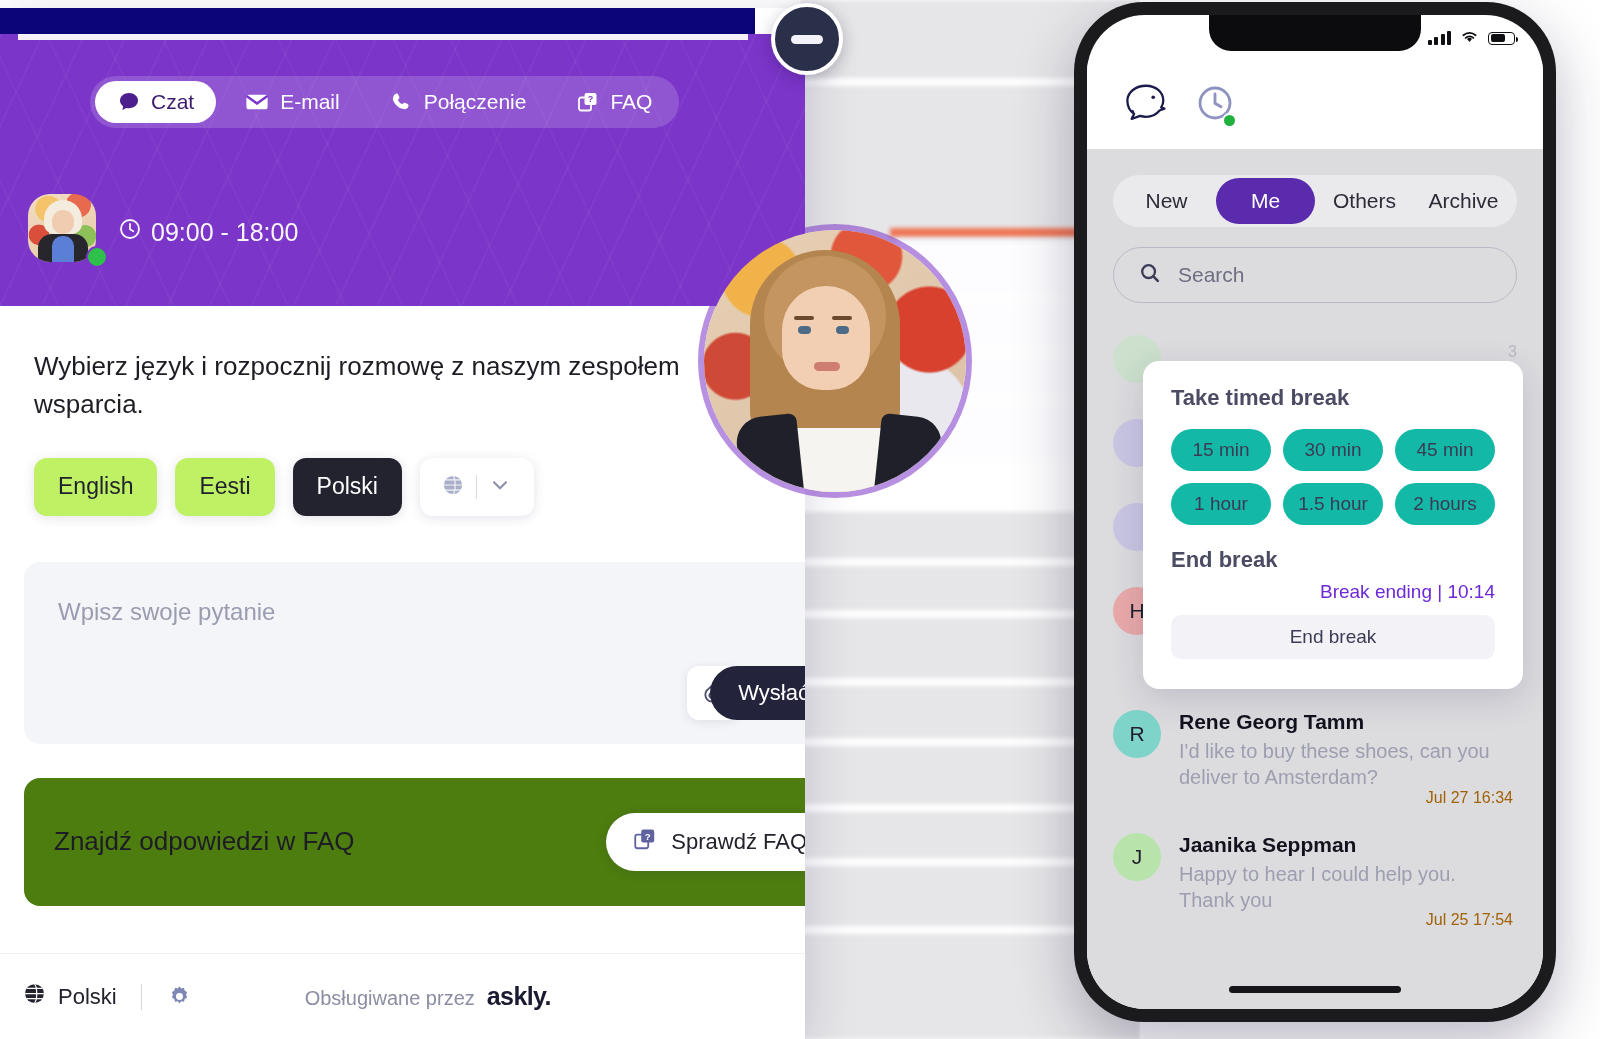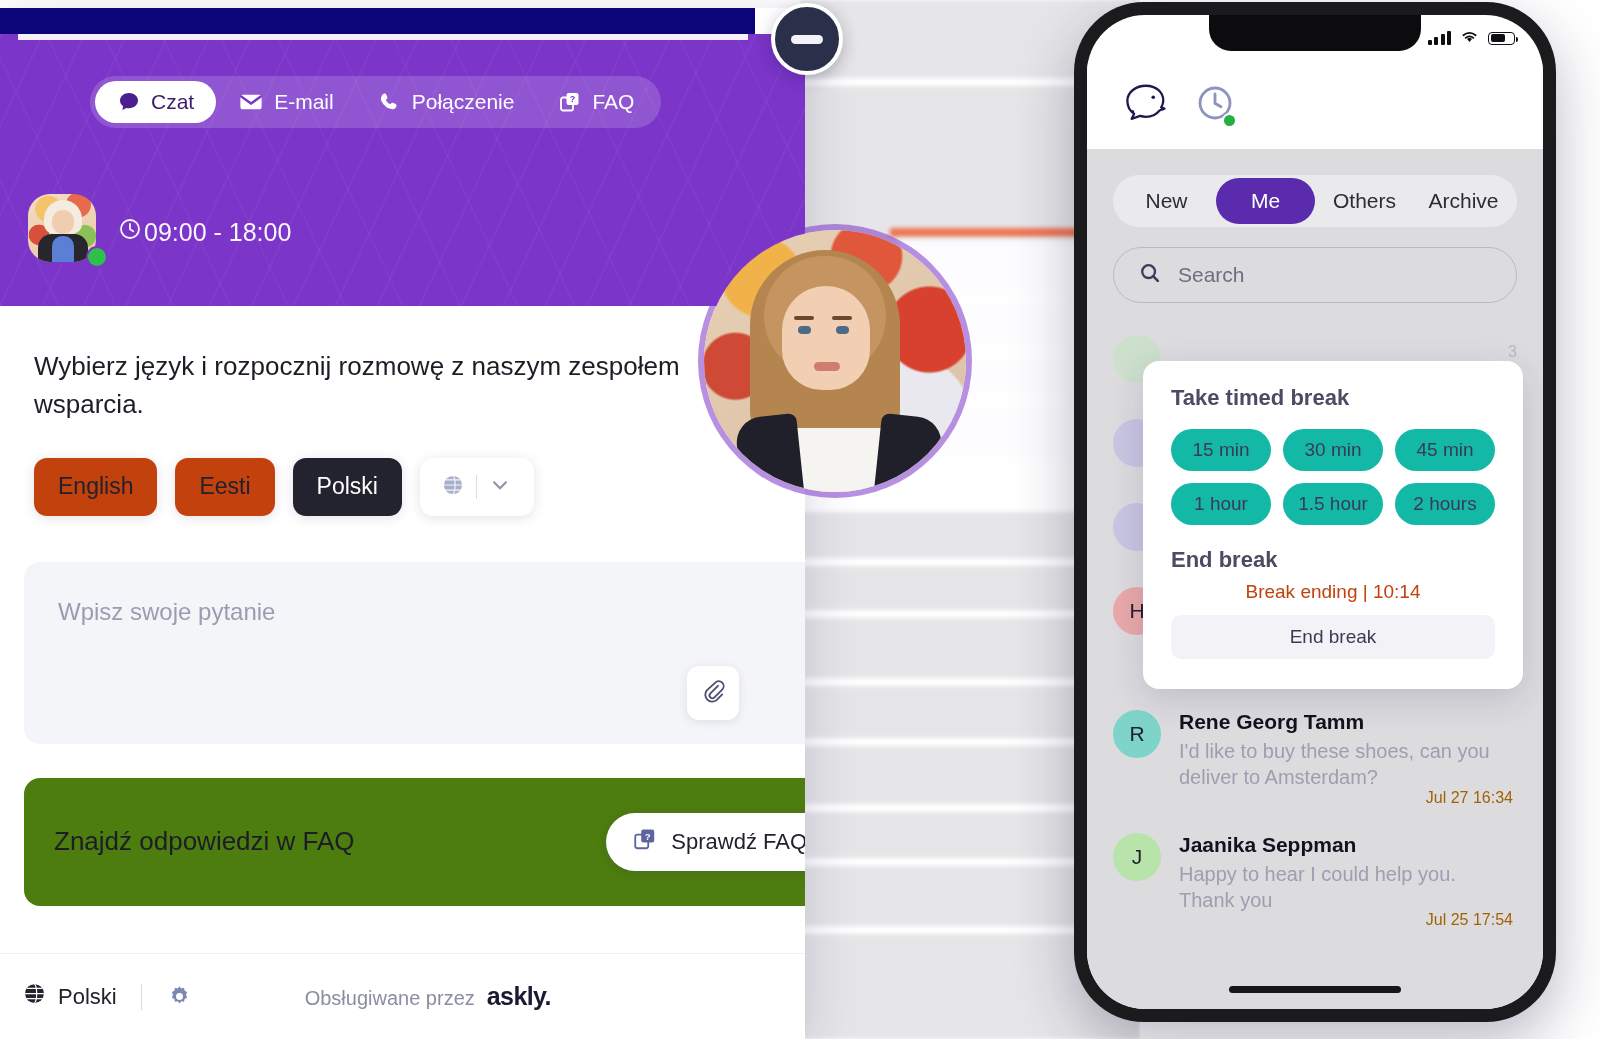--- a/index.html
+++ b/index.html
@@ -47,21 +47,21 @@
       repeating-linear-gradient(115deg, rgba(255,255,255,.035) 0 2px, transparent 2px 38px),
       repeating-linear-gradient(65deg, rgba(255,255,255,.03) 0 2px, transparent 2px 52px);
   }
   .head-topline{
     position:absolute; left:18px; top:0px; width:730px; height:6px;
     background:#f6f0fb;
   }
 
   .tabs{
     position:absolute; left:90px; top:42px;
-    display:flex; align-items:flex-start; gap:0;
+    display:flex; align-items:flex-start; gap:6px;
     background:rgba(255,255,255,.16);
     border-radius:28px; padding:5px;
     height:52px;
   }
   .tab{
     display:flex; align-items:center; gap:10px;
     padding:0 22px; height:42px; border-radius:22px;
     color:#ffffff; font-size:21px; white-space:nowrap;
     cursor:pointer;
   }
@@ -98,38 +98,38 @@
     position:absolute; left:24px; bottom:0; width:22px; height:26px;
     border-radius:10px 10px 0 0; background:#5b7fd4;
   }
   .online-dot{
     position:absolute; left:58px; top:52px; width:22px; height:22px;
     border-radius:50%; background:#2ec04b; border:2px solid #7b35c9;
   }
   .agent-texts{ color:#fff; }
   .agent-title{ font-size:34px; font-weight:400; letter-spacing:.1px; }
   .agent-hours{
-    font-size:25px; margin-top:8px; display:flex; align-items:center; gap:2px;
+    font-size:25px; margin-top:8px; display:flex; align-items:center; gap:9px;
     opacity:.96;
   }
 
   .widget-body{ position:absolute; left:0; top:298px; width:885px; }
 
   .lang-prompt{
     margin:42px 34px 0 34px; font-size:26px; line-height:1.46; color:#1d1d26;
     max-width:660px;
   }
   .lang-row{
     display:flex; align-items:center; gap:18px;
     margin:34px 0 0 34px;
   }
   .lang-btn{
     min-width:60px; height:58px; padding:0 24px;
     display:flex; align-items:center; justify-content:center;
-    background:#c2410c; border-radius:13px; font-size:23px; color:#22222c;
+    background:#bef264; border-radius:13px; font-size:23px; color:#22222c;
     box-shadow:0 2px 12px rgba(35,25,80,.13);
     cursor:pointer; white-space:nowrap;
   }
   .lang-btn.sel{ background:#23232f; color:#ffffff; }
   .lang-more{
     width:114px; height:58px; background:#fff; border-radius:13px;
     display:flex; align-items:center; justify-content:center; gap:10px;
     box-shadow:0 2px 12px rgba(35,25,80,.13); cursor:pointer;
   }
   .lang-more .vline{ width:1px; height:24px; background:#dcdce6; }
@@ -333,21 +333,21 @@
   .bm-grid{
     display:flex; flex-wrap:wrap; gap:12px; margin-top:18px; justify-content:space-between;
   }
   .bm-chip{
     flex:0 0 calc(33.333% - 8px);
     height:42px; background:#14b8a6; border-radius:21px;
     display:flex; align-items:center; justify-content:center;
     font-size:19px; color:#3b3b55; cursor:pointer;
   }
   .bm-sub{ font-size:22px; font-weight:bold; color:#4b4b63; margin-top:22px; }
-  .bm-ending{ font-size:19px; color:#c2410c; text-align:center; margin-top:8px; }
+  .bm-ending{ font-size:19px; color:#6d28d9; text-align:right; margin-top:8px; }
   .bm-end-btn{
     margin-top:12px; height:44px; background:#f3f3f7; border-radius:10px;
     display:flex; align-items:center; justify-content:center;
     font-size:19px; color:#3b3b55; cursor:pointer;
   }
 
   .home-ind{
     position:absolute; left:50%; transform:translateX(-50%); bottom:16px;
     width:172px; height:7px; border-radius:4px; background:#16161a; z-index:22;
   }
@@ -470,20 +470,21 @@
 
     <div class="compose">
       <div class="compose-ph">Wpisz swoje pytanie</div>
       <div class="attach-btn">
         <span>
           <svg width="26" height="26" viewBox="0 0 24 24" fill="none">
             <path d="M16.6 7.2l-7 7a2.6 2.6 0 0 0 3.7 3.7l7.2-7.2a4.5 4.5 0 0 0-6.4-6.4L6.3 11.4a6.4 6.4 0 0 0 9 9l5.2-5.2" stroke="#4b4f70" stroke-width="1.7" fill="none" stroke-linecap="round" stroke-linejoin="round"></path>
           </svg>
         </span>
       </div>
+      <div class="send-btn">Wysłać</div>
     </div>
 
     <div class="faq-card">
       <div class="faq-label">Znajdź odpowiedzi w FAQ</div>
       <div class="faq-btn">
         <span>
           <svg width="26" height="26" viewBox="0 0 24 24" fill="none">
             <rect x="3" y="8" width="12" height="12.5" rx="2" fill="none" stroke="#5f63a0" stroke-width="1.7"></rect>
             <rect x="8.5" y="3.2" width="12" height="12" rx="2" fill="#5f63a0"></rect>
             <text x="14.5" y="12.5" font-size="9" font-family="Liberation Sans, sans-serif" font-weight="bold" fill="#ffffff" text-anchor="middle">?</text>

